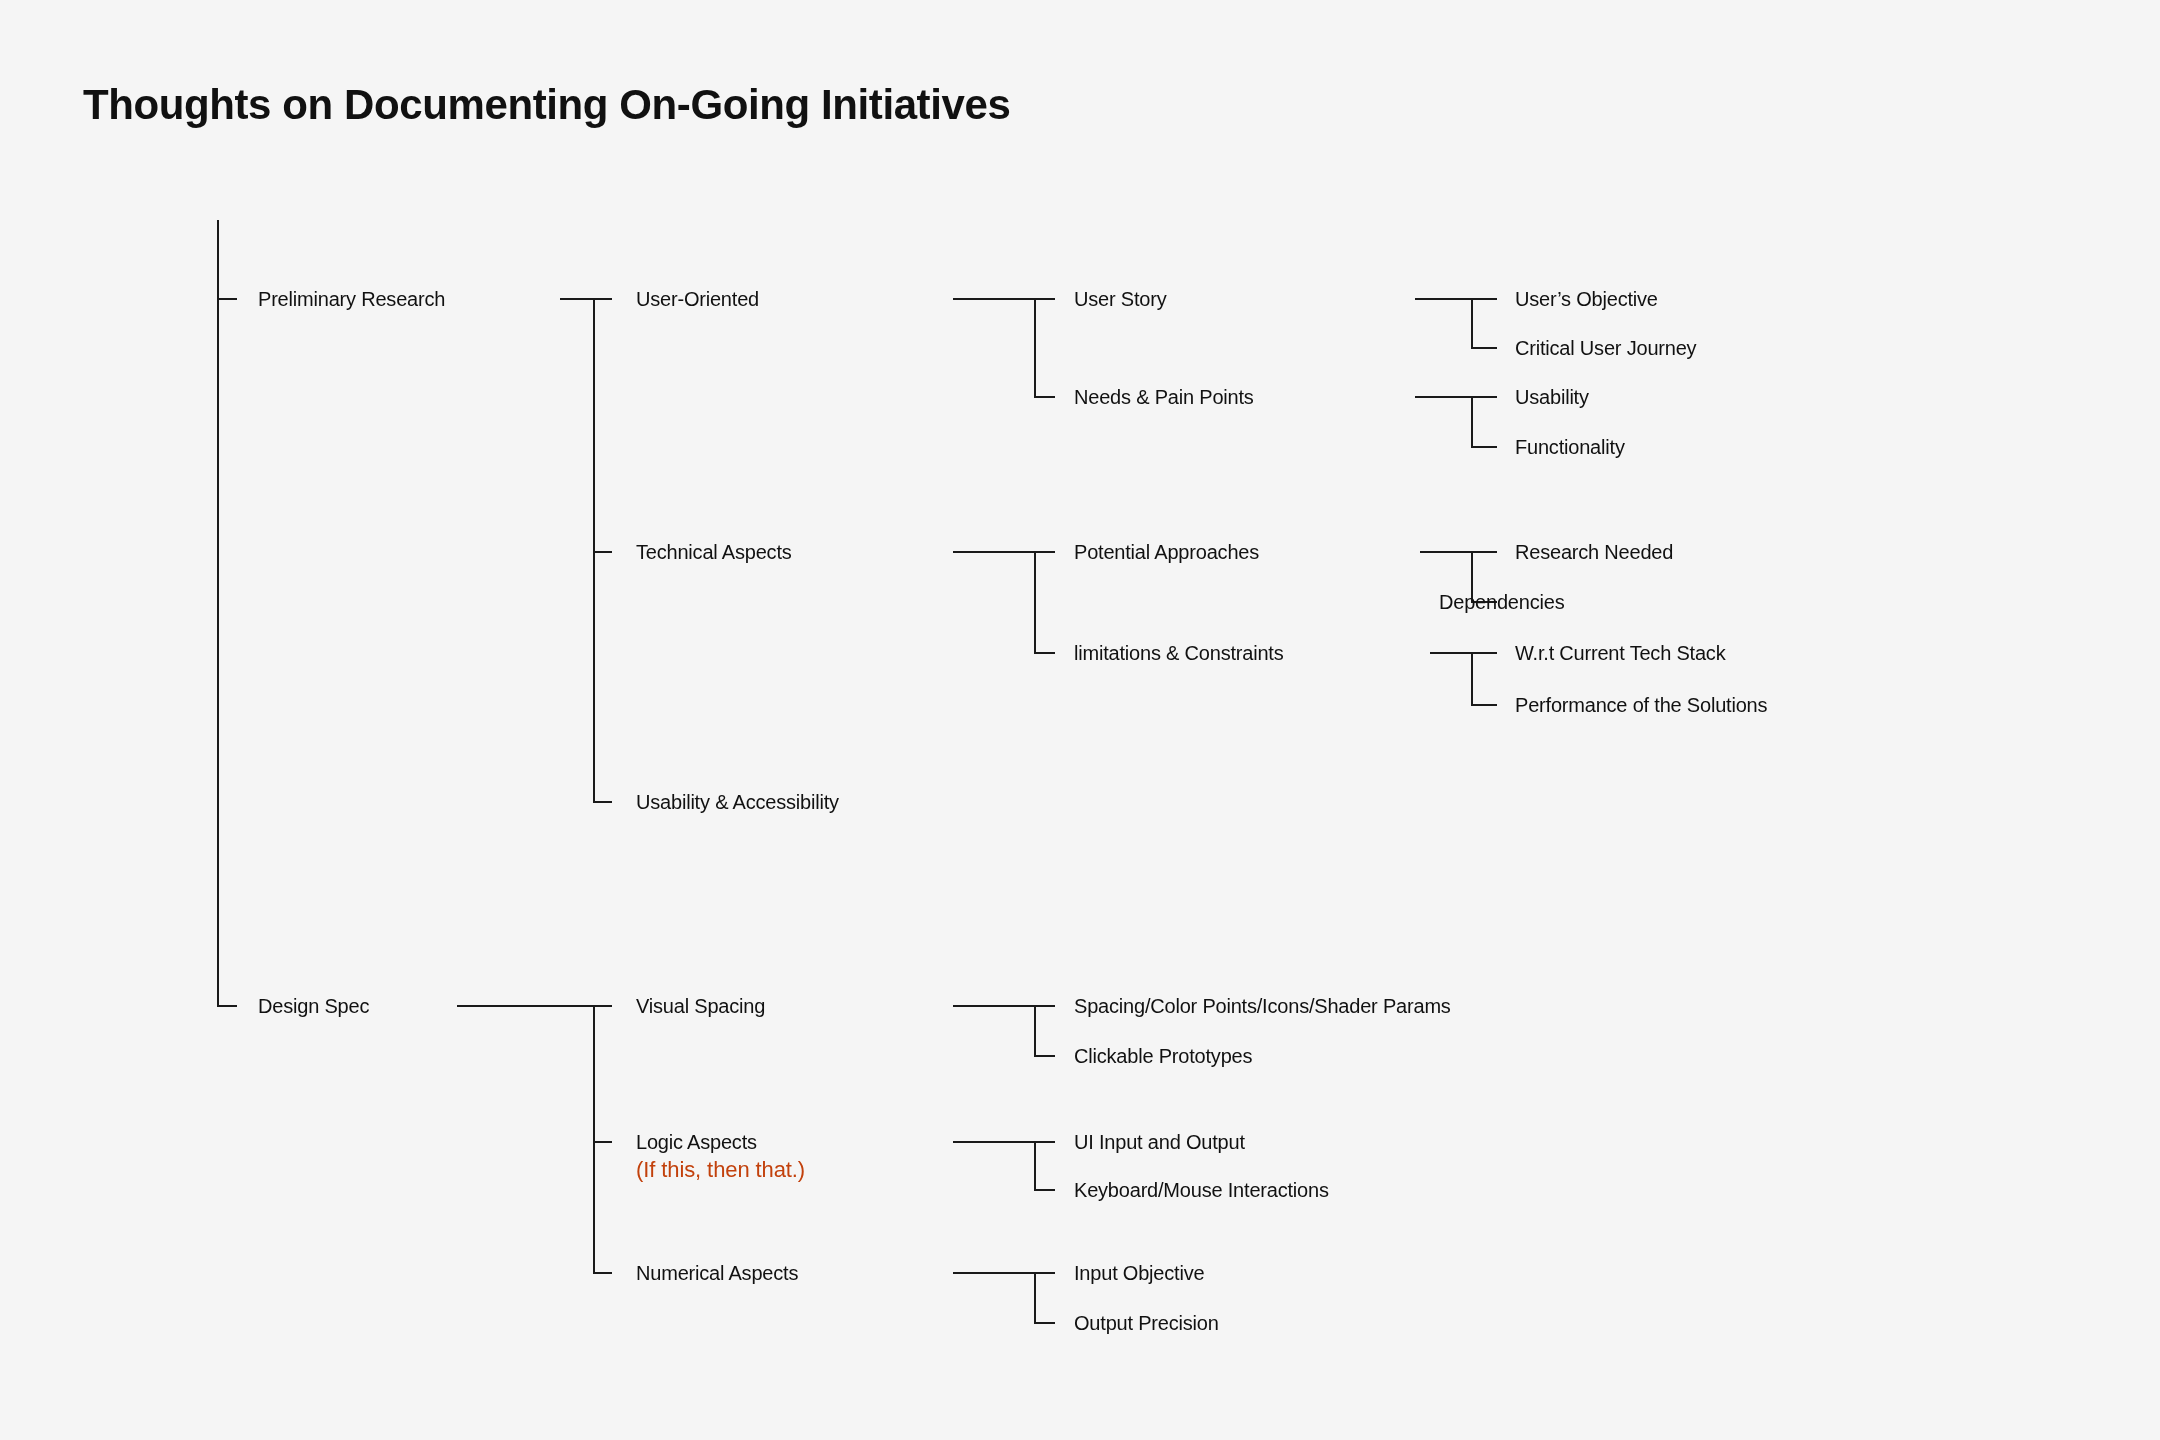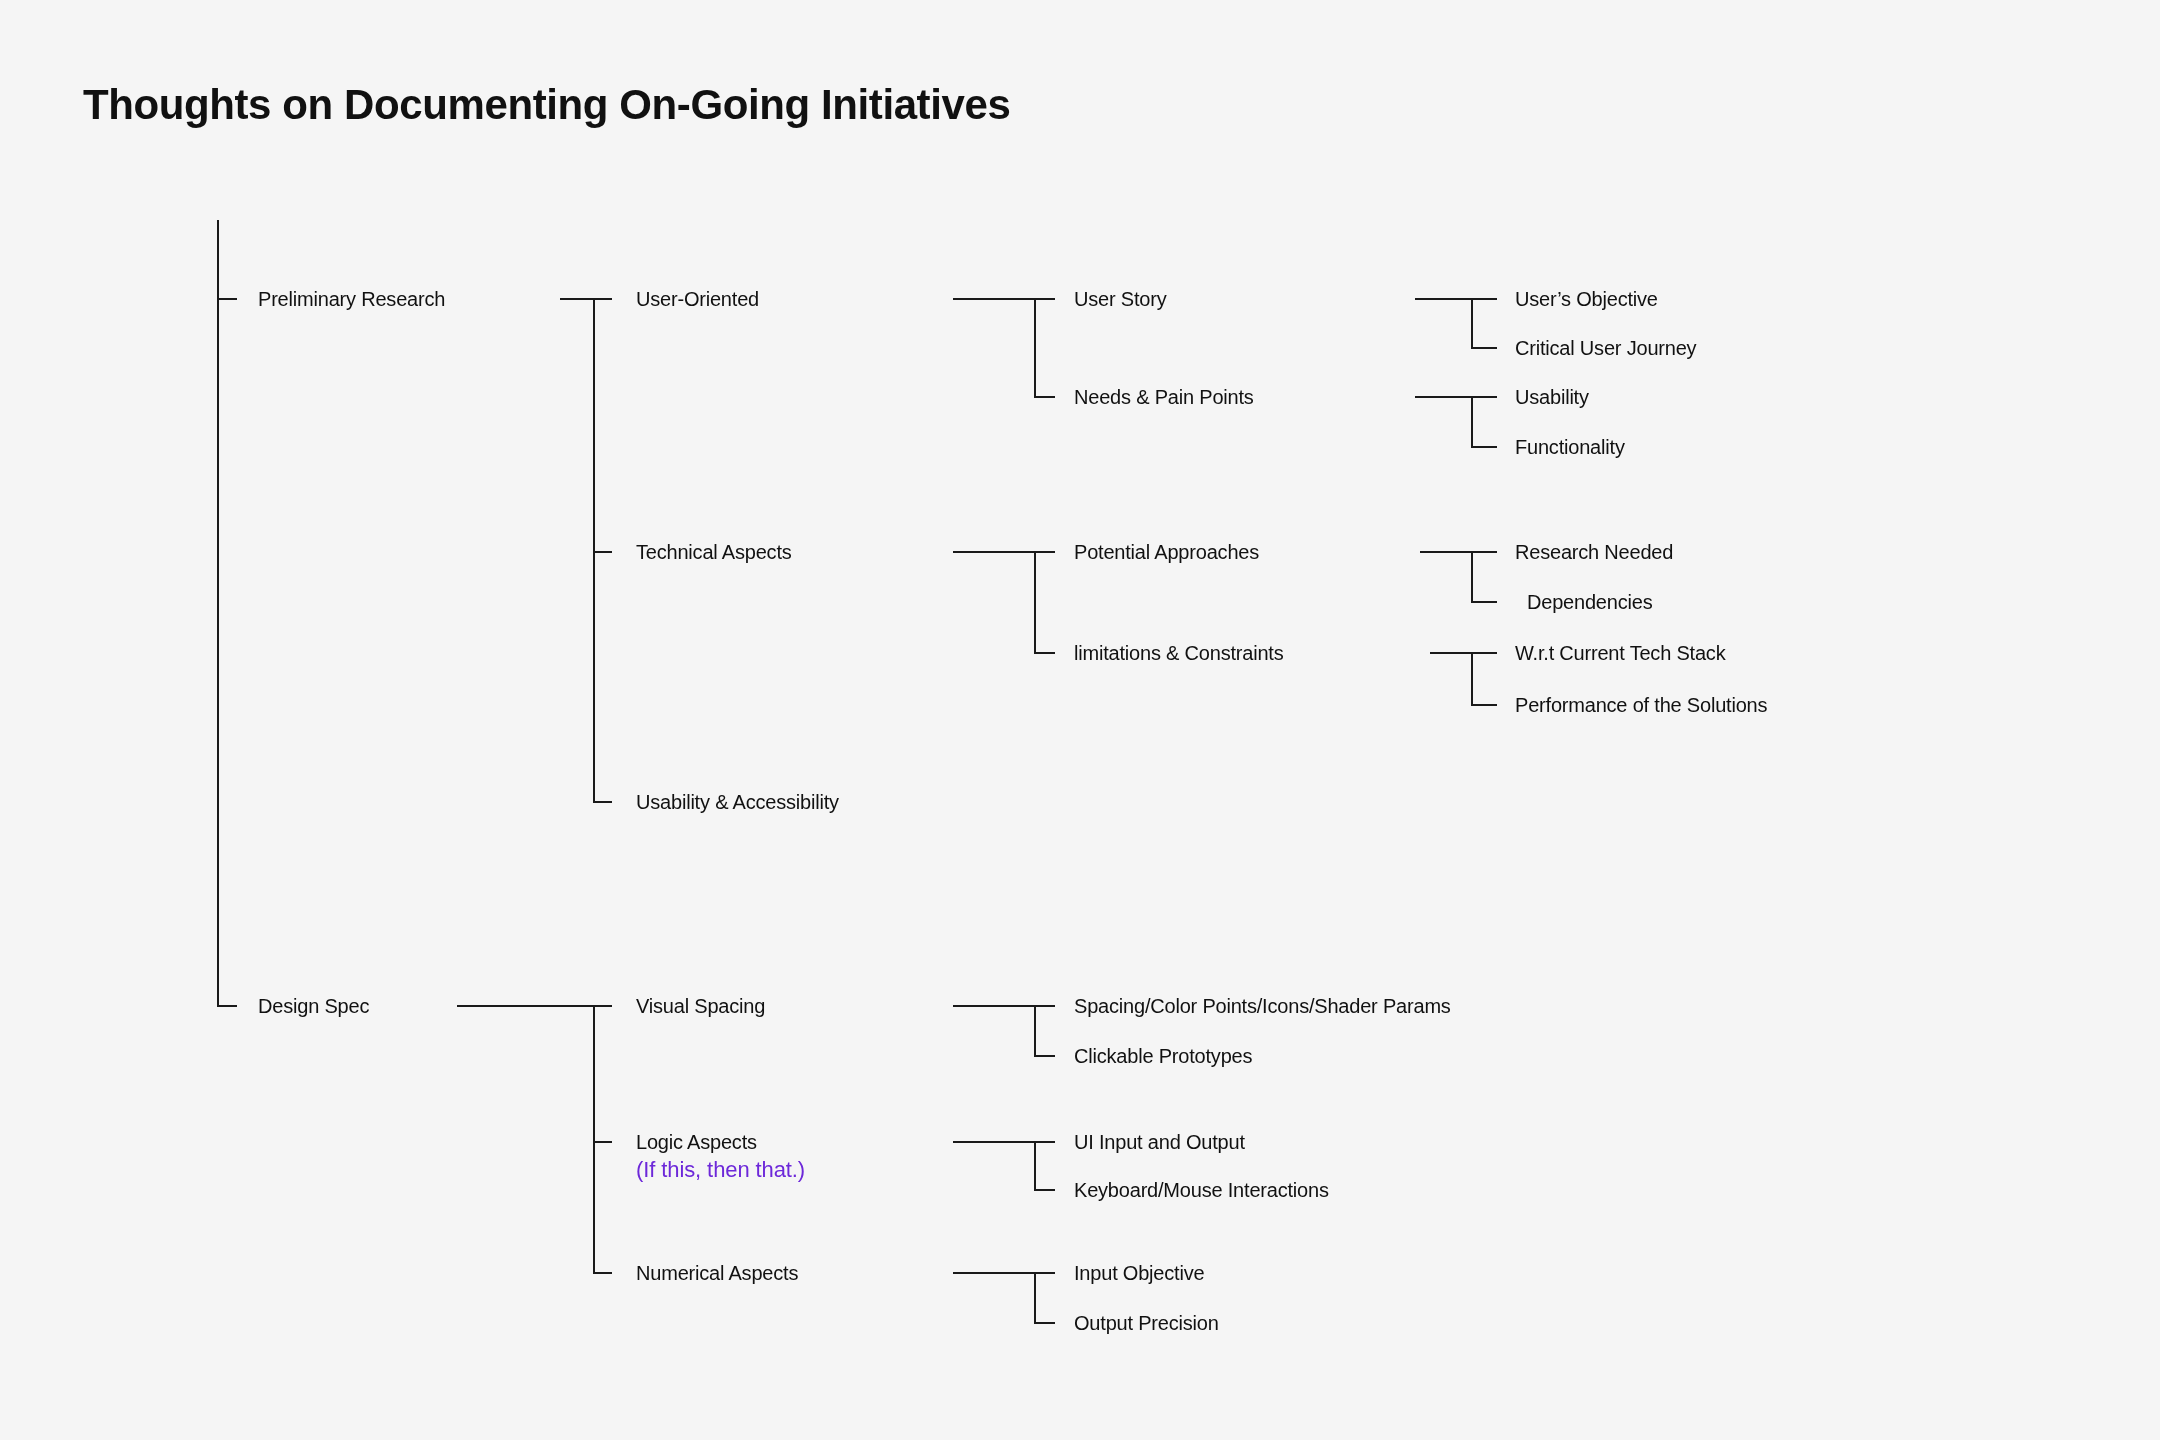--- a/index.html
+++ b/index.html
@@ -51,21 +51,21 @@
     letter-spacing: -0.2px;
     line-height: 1.15;
     white-space: nowrap;
     cursor: default;
   }
   .note {
     position: absolute;
     transform: translateY(-50%);
     font-size: 22px;
     font-weight: 400;
-    color: #6d28d9;
+    color: #c2410c;
     letter-spacing: -0.1px;
     white-space: nowrap;
   }
 </style>
 </head>
 <body>
 
 <div class="canvas">
 
   <h1 class="title">Thoughts on Documenting On-Going Initiatives</h1>
@@ -105,17 +105,17 @@
   <div class="node" style="left:1074px; top:1142px">UI Input and Output</div>
   <div class="node" style="left:1074px; top:1190px">Keyboard/Mouse Interactions</div>
   <div class="node" style="left:1074px; top:1273px">Input Objective</div>
   <div class="node" style="left:1074px; top:1323px">Output Precision</div>
 
   <div class="node" style="left:1515px; top:299px">User’s Objective</div>
   <div class="node" style="left:1515px; top:348px">Critical User Journey</div>
   <div class="node" style="left:1515px; top:397px">Usability</div>
   <div class="node" style="left:1515px; top:447px">Functionality</div>
   <div class="node" style="left:1515px; top:552px">Research Needed</div>
-  <div class="node" style="left:1527px; top:602px">Dependencies</div>
+  <div class="node" style="left:1439px; top:602px">Dependencies</div>
   <div class="node" style="left:1515px; top:653px">W.r.t Current Tech Stack</div>
   <div class="node" style="left:1515px; top:705px">Performance of the Solutions</div>
 
 </div>
 
 </body></html>

